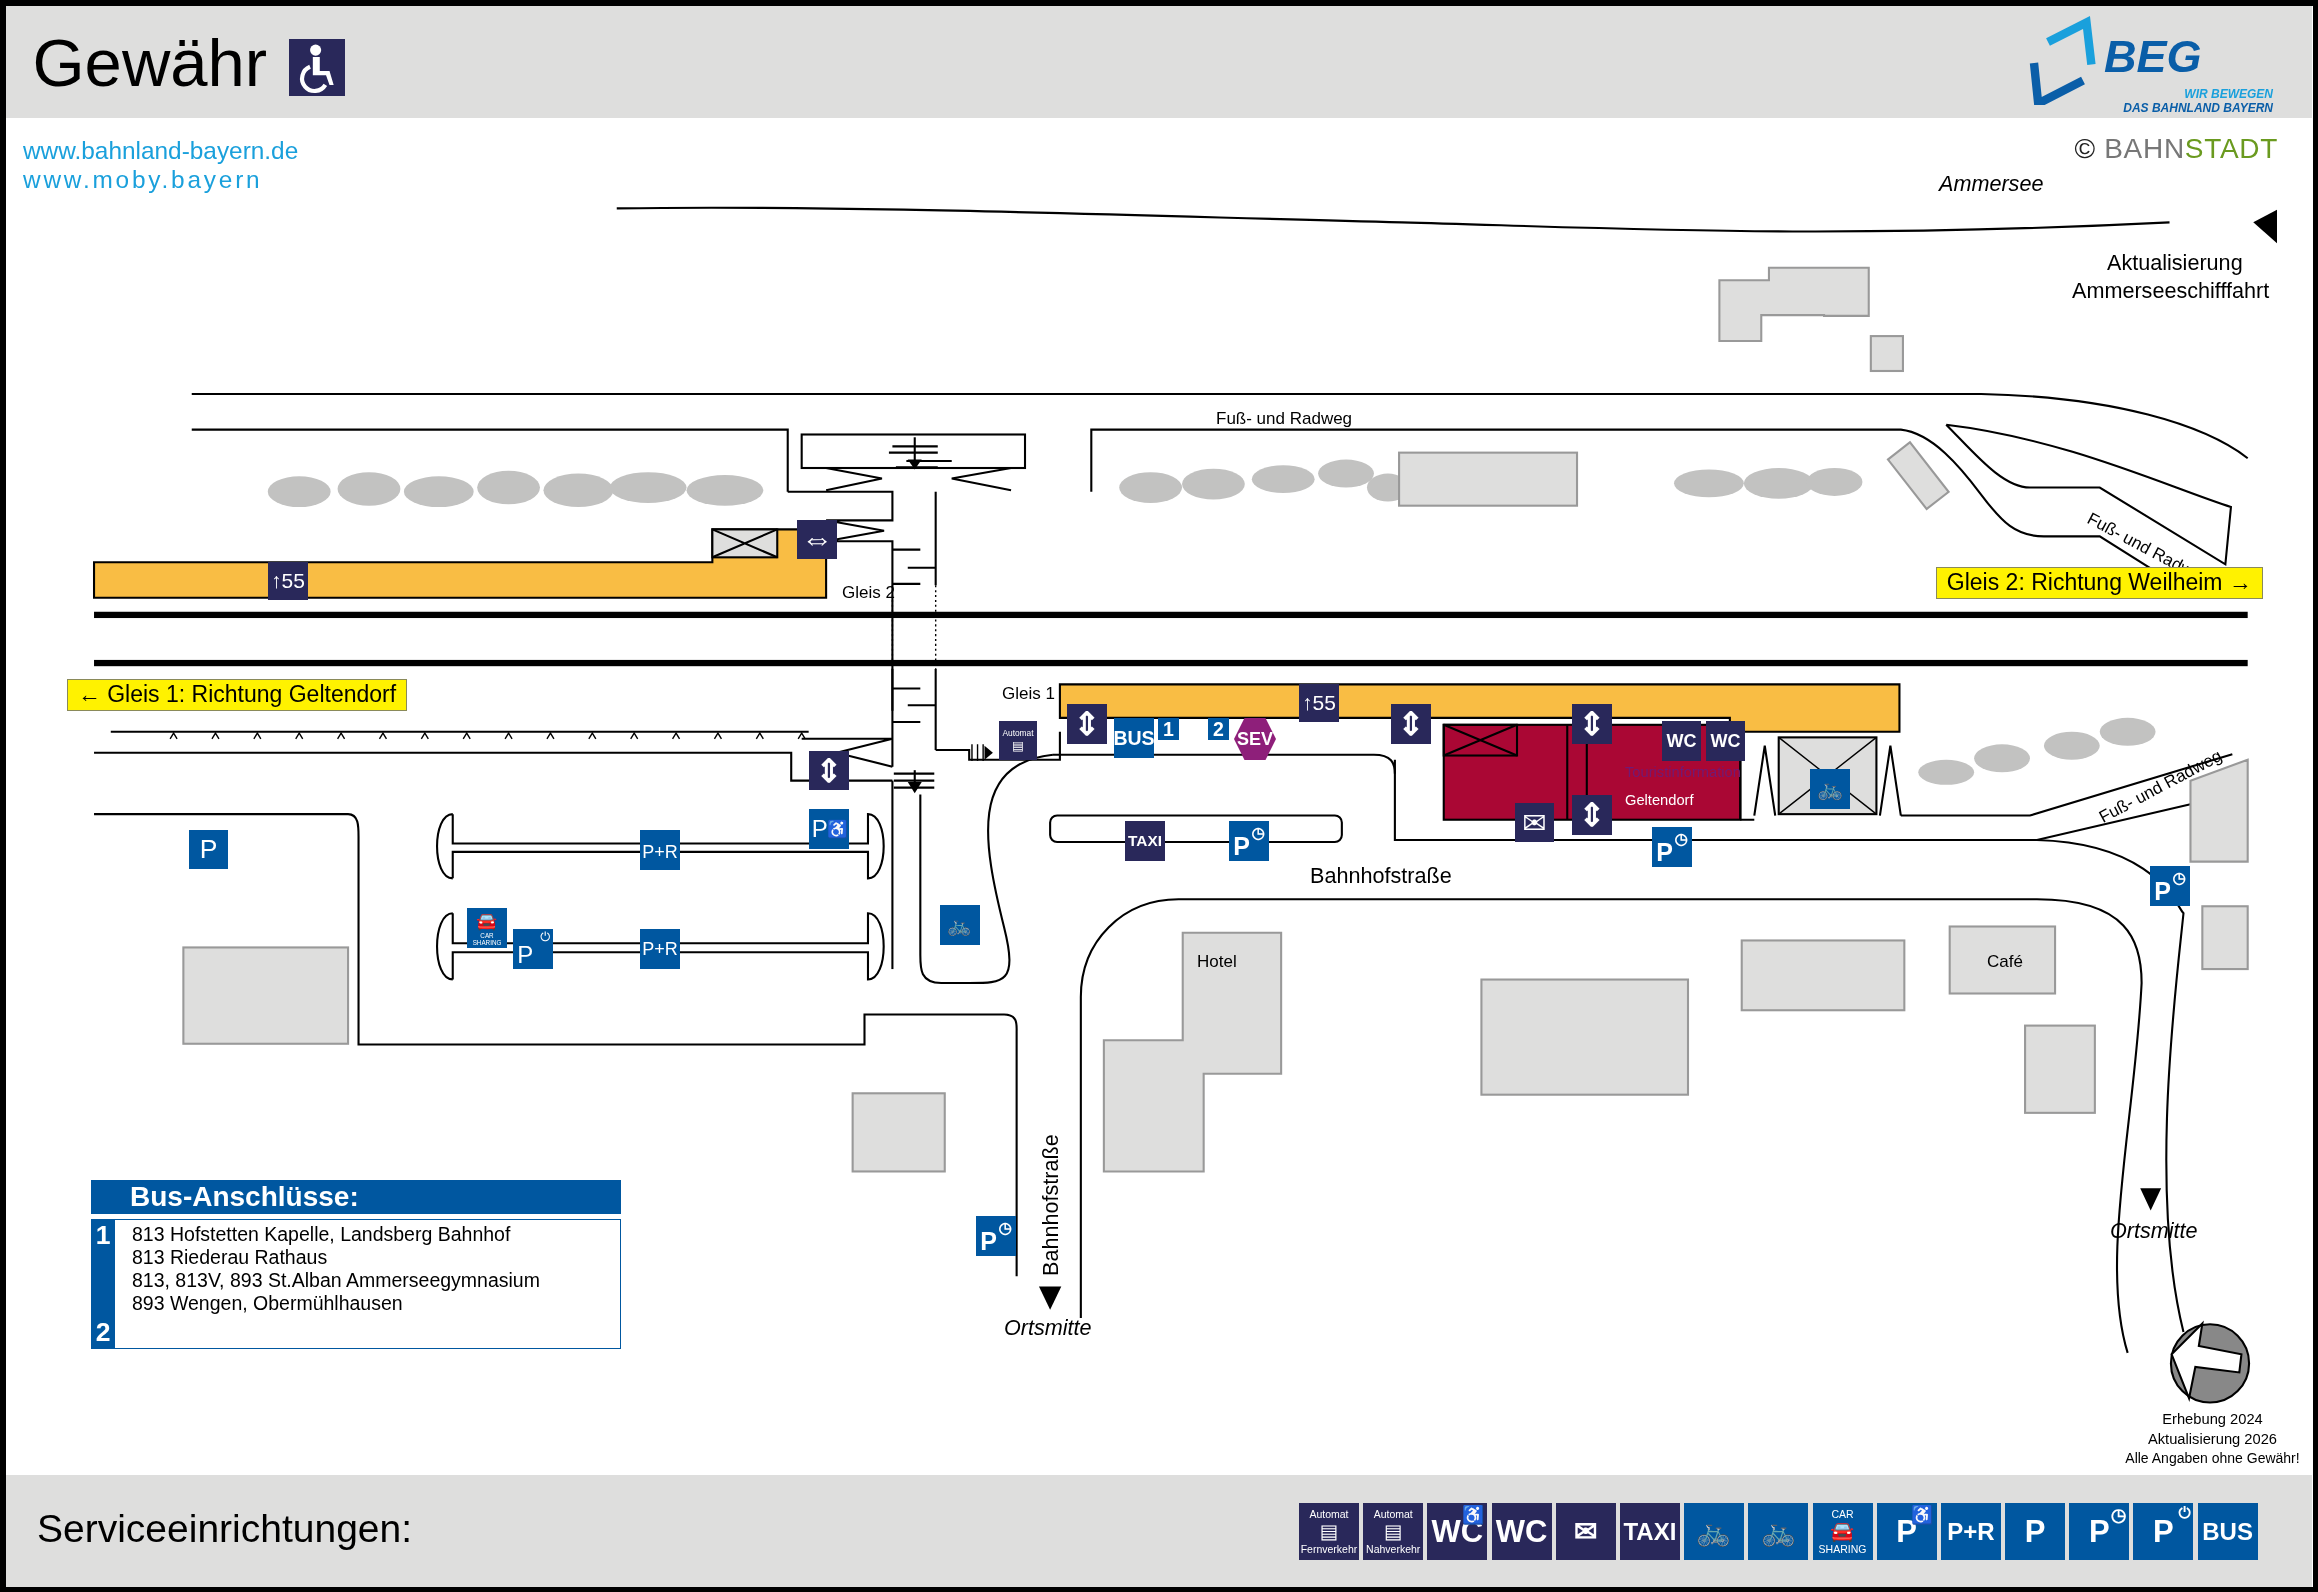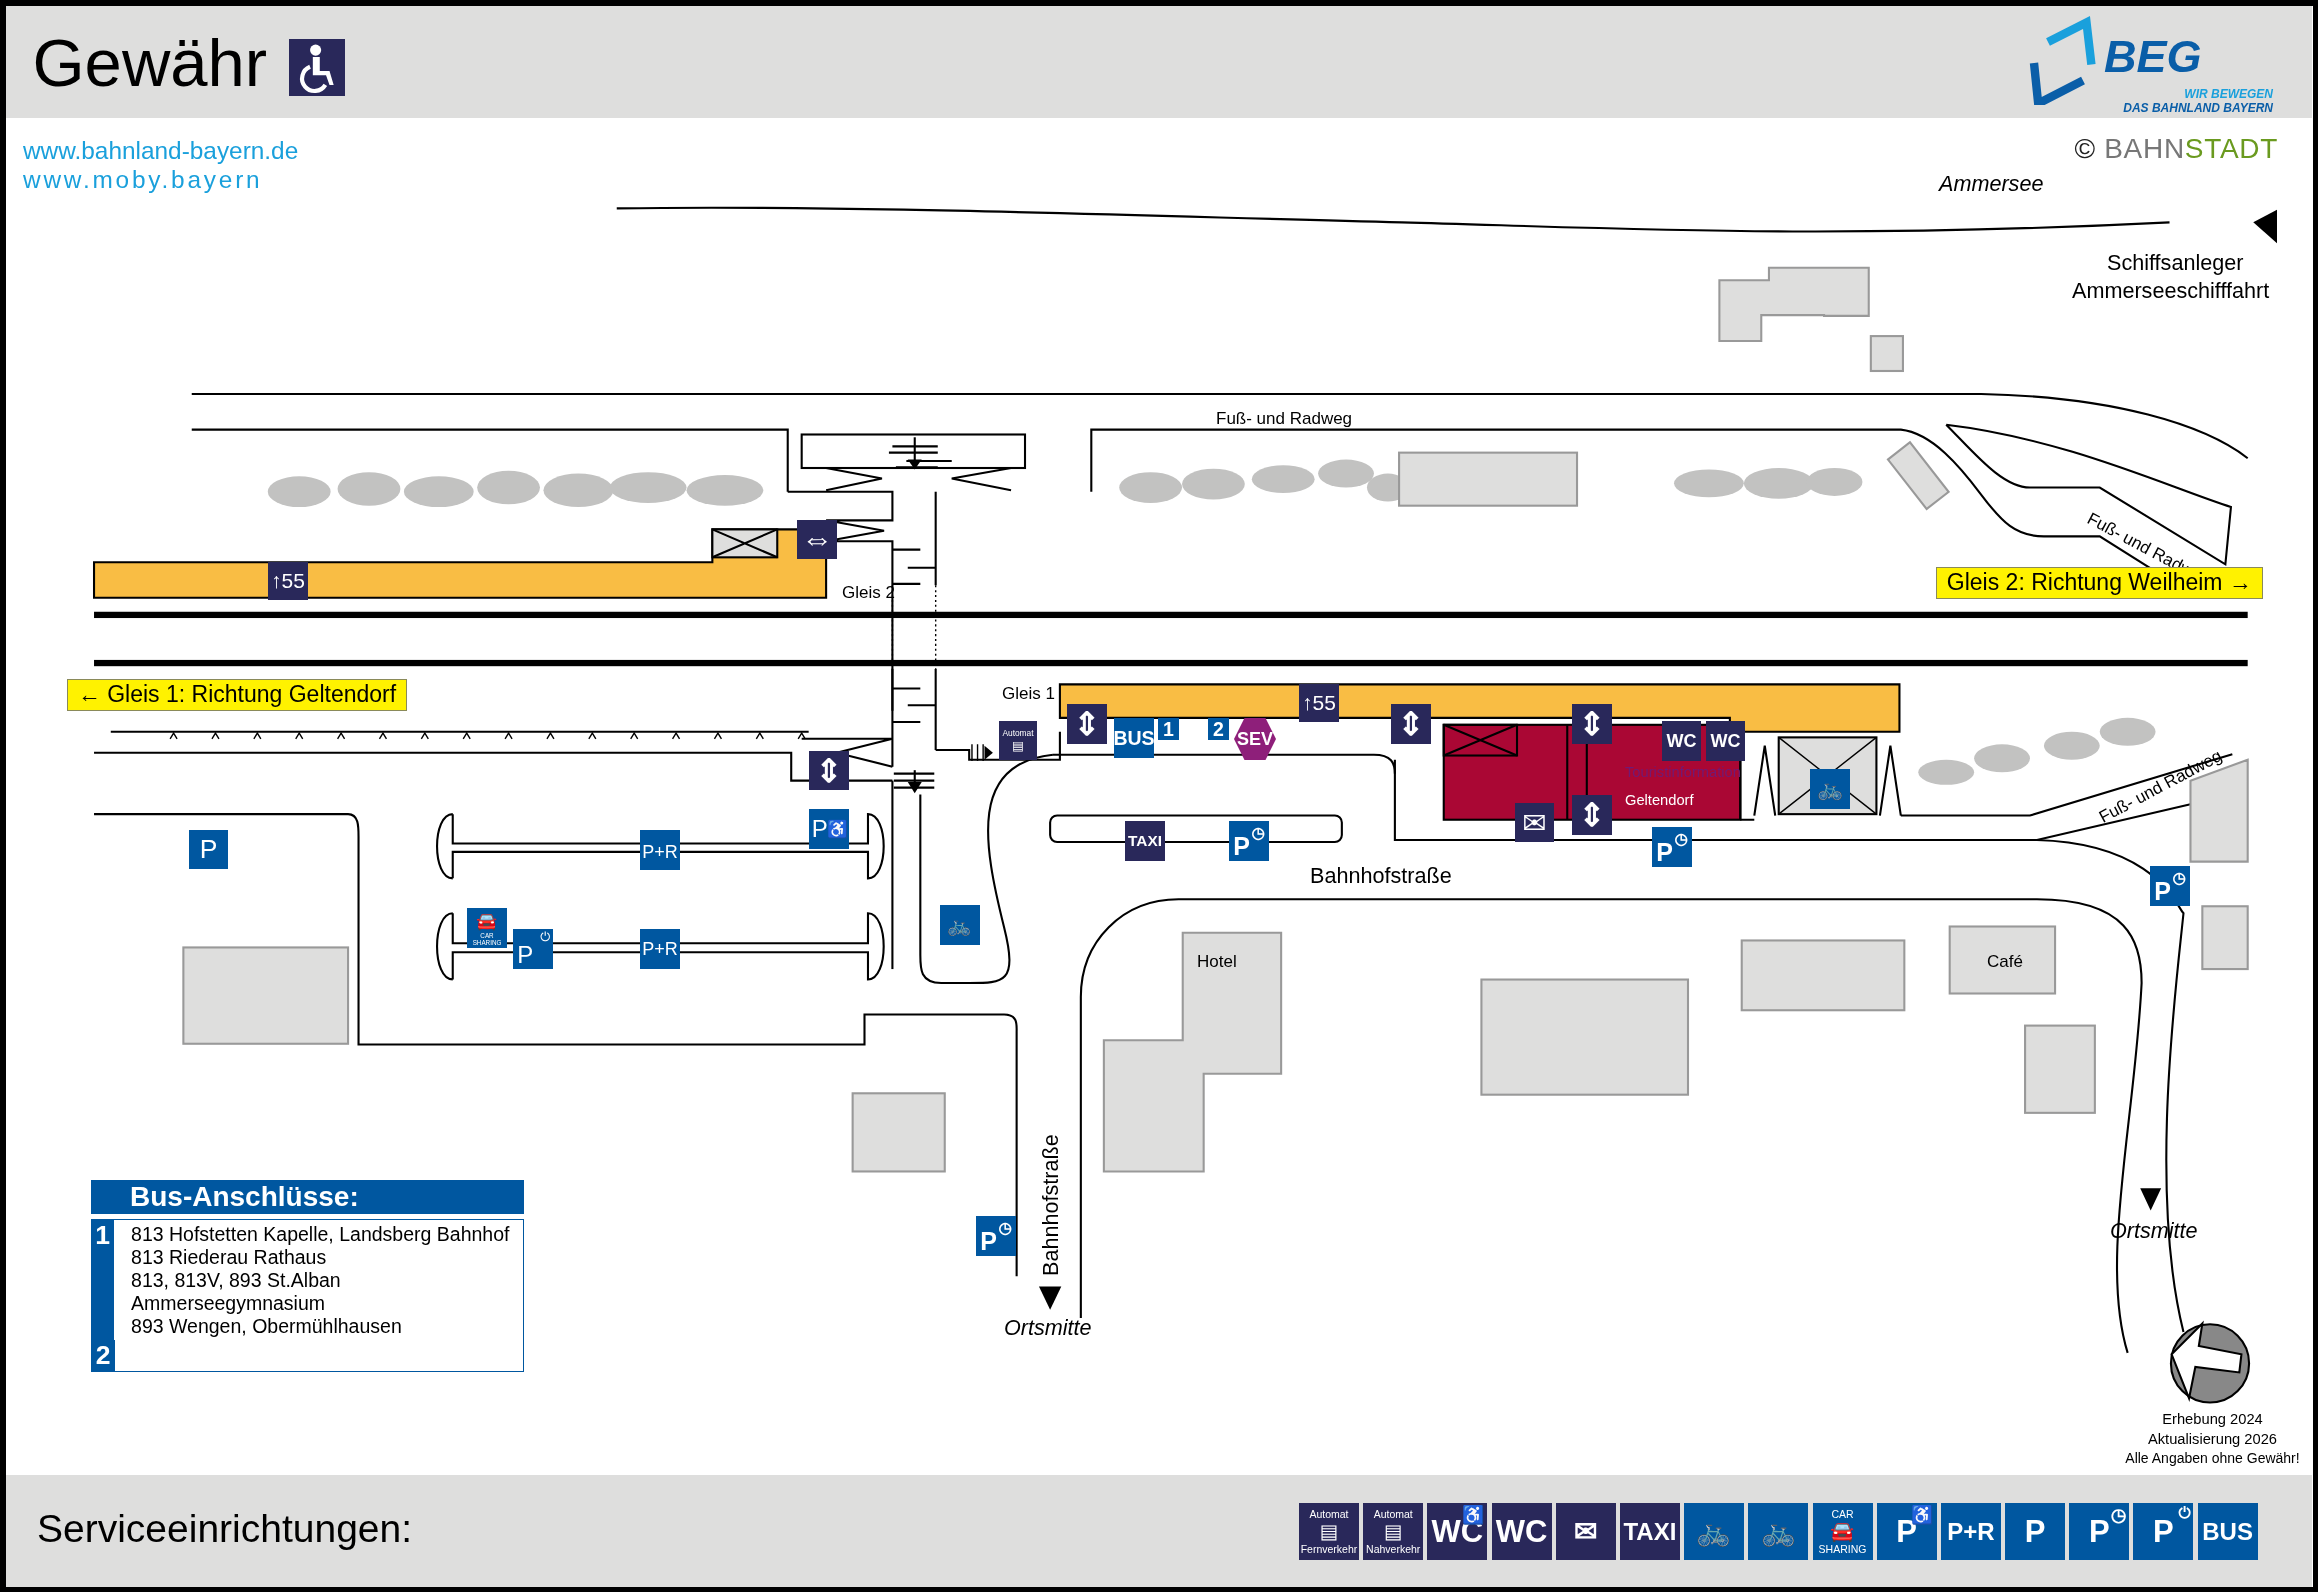--- a/index.html
+++ b/index.html
@@ -21,21 +21,21 @@
   .bahnstadt .b{color:#777;}
   .bahnstadt .s{color:#6a9a1f;}
   svg#map{position:absolute;left:0;top:0;}
   .lbl{position:absolute;font-size:17px;color:#000;white-space:nowrap;}
   .lbl-l{position:absolute;font-size:21.6px;color:#000;white-space:nowrap;}
   .ital{font-style:italic;}
   .yellow-sign{position:absolute;background:#fff200;border:1.4px solid #8a8a5a;font-size:23px;padding:1.4px 9.8px;white-space:nowrap;}
   .icon{position:absolute;display:flex;align-items:center;justify-content:center;color:#fff;font-weight:bold;box-sizing:border-box;overflow:hidden;}
   .nav{background:#29285a;}
   .blu{background:#0057a0;}
-  .bus-box{position:absolute;left:85px;top:1174px;width:433px;}
+  .bus-box{position:absolute;left:85px;top:1174px;width:530px;}
   .bus-head{background:#0057a0;color:#fff;font-size:28px;font-weight:bold;height:34px;line-height:34px;padding-left:39px;}
   .bus-body{margin-top:4.9px;border:1.4px solid #0057a0;border-left:none;position:relative;display:flex;flex-direction:column;}
   .bus-grp{display:flex;}
   .bus-num{width:24px;background:#0057a0;color:#fff;font-size:26.5px;font-weight:bold;text-align:center;}
   .bus-lines{padding:2.8px 0 2.8px 17px;font-size:19.5px;line-height:23px;}
   .svc-title{position:absolute;left:31px;top:1508px;font-size:39px;}
   .svc-row{position:absolute;left:1293px;top:1503px;display:flex;gap:4.2px;}
   .svc{width:60px;height:57px;display:flex;align-items:center;justify-content:center;color:#fff;font-weight:bold;position:relative;}
   .credits{position:absolute;left:2094px;top:1404px;width:225px;text-align:center;font-size:14.7px;line-height:19.5px;}
 </style>
@@ -198,21 +198,21 @@
     <polygon points="1480,1835 1512,1835 1496,1868" fill="#000"></polygon>
     <polygon points="3058,1694 3088,1694 3073,1726" fill="#000"></polygon>
 
     <g>
       <circle cx="3158" cy="1945" r="56" fill="#888" stroke="#000" stroke-width="3"></circle>
       <path d="M3103 1932 L3147 1888 L3142 1920 L3203 1932 L3200 1958 L3137 1950 L3128 1995z" fill="#fff" stroke="#000" stroke-width="3"></path>
     </g>
   </svg>
 
   <div class="lbl-l ital" style="left:1933px;top:165px;">Ammersee</div>
-  <div class="lbl-l" style="left:2101px;top:244px;">Schiffsanleger</div>
+  <div class="lbl-l" style="left:2101px;top:244px;">Aktualisierung</div>
   <div class="lbl-l" style="left:2066px;top:272px;">Ammerseeschifffahrt</div>
   <div class="lbl" style="left:1210px;top:403px;">Fuß- und Radweg</div>
   <div class="lbl" style="left:2087px;top:503px;transform:rotate(28deg);transform-origin:left top;">Fuß- und Radweg</div>
   <div class="lbl" style="left:2090px;top:804px;transform:rotate(-28deg);transform-origin:left top;">Fuß- und Radweg</div>
   <div class="lbl" style="left:836px;top:577px;">Gleis 2</div>
   <div class="lbl" style="left:996px;top:678px;">Gleis 1</div>
   <div class="yellow-sign" style="left:1930px;top:561px;">Gleis 2: Richtung Weilheim →</div>
   <div class="yellow-sign" style="left:61px;top:673px;">← Gleis 1: Richtung Geltendorf</div>
   <div class="lbl-l" style="left:1304px;top:857px;">Bahnhofstraße</div>
   <div class="lbl-l" style="left:1032px;top:1270px;transform:rotate(-90deg);transform-origin:left top;">Bahnhofstraße</div>

